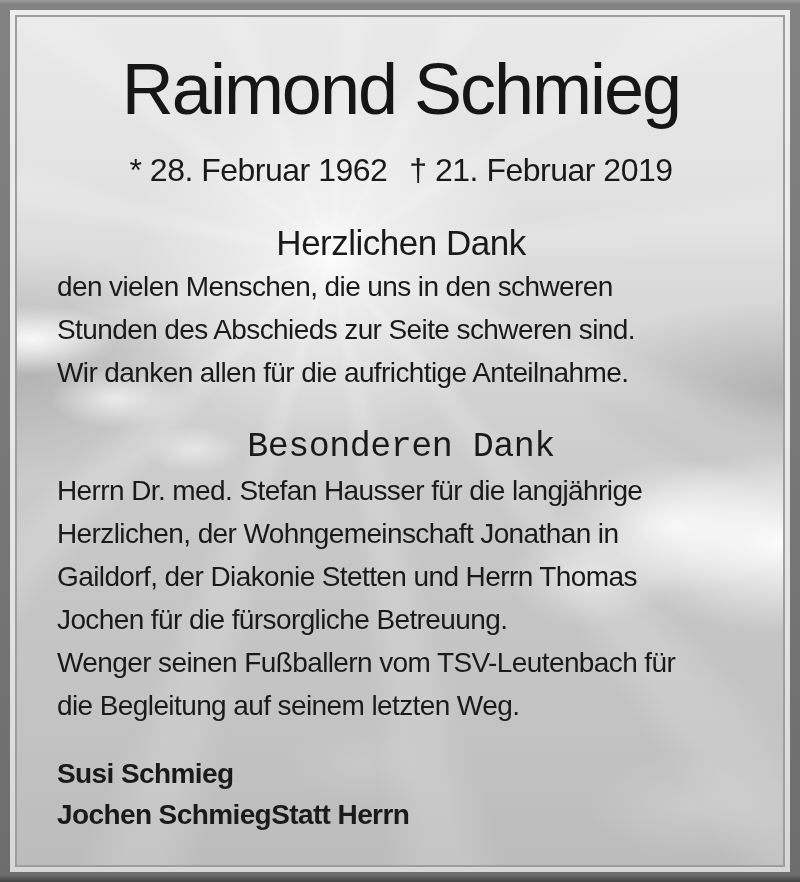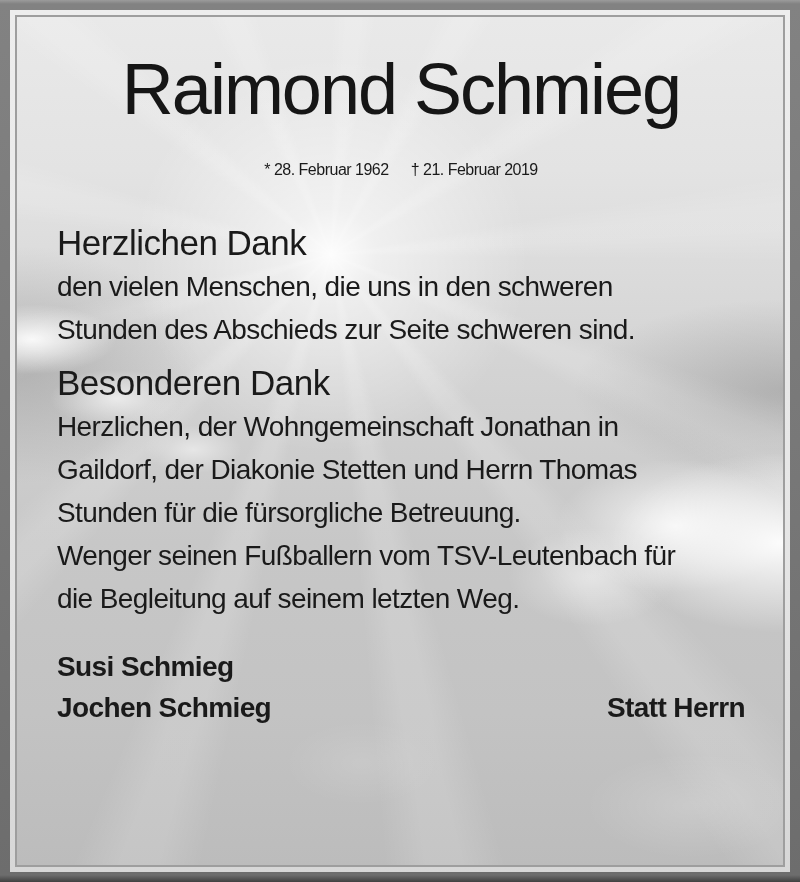--- a/index.html
+++ b/index.html
@@ -79,44 +79,44 @@
     text-align: center;
     font-size: 72px;
     line-height: 72px;
     letter-spacing: -2px;
     font-weight: 400;
     color: #161616;
   }
   .dates {
     margin-top: 30px;
     text-align: center;
-    font-size: 16px;
+    font-size: 32px;
     line-height: 30px;
     letter-spacing: -0.5px;
     color: #1a1a1a;
   }
   .dates .death { margin-left: 22px; }
 
   .heading {
     font-size: 35px;
     line-height: 44px;
     letter-spacing: -0.5px;
     font-weight: 400;
     color: #1a1a1a;
+    text-align: center;
   }
   .heading.first  { margin-top: 36px; }
-  .heading.second { margin-top: 10px; }
+  .heading.second { margin-top: 31px; font-family: Liberation Mono, monospace; }
 
   .para { font-size: 28px; line-height: 43px; letter-spacing: -0.6px; }
   .line { white-space: nowrap; }
 
   .signature-block { margin-top: 26px; font-size: 28px; line-height: 41px; letter-spacing: -0.6px; font-weight: bold; }
   .sig-row {
     display: flex;
-    justify-content: space-between;
     align-items: baseline;
   }
 </style>
 </head>
 <body>
 
 <div class="card">
   <div class="mat">
     <div class="inner">
       <div class="content">
@@ -125,28 +125,30 @@
 
         <div class="dates">
           <span class="birth">* 28. Februar 1962</span><span class="death">† 21. Februar 2019</span>
         </div>
 
         <div class="heading first">Herzlichen Dank</div>
 
         <div class="para">
           <div class="line">den vielen Menschen, die uns in den schweren</div>
           <div class="line">Stunden des Abschieds zur Seite schweren sind.</div>
+          <div class="line">Wir danken allen für die aufrichtige Anteilnahme.</div>
         </div>
 
         <div class="heading second">Besonderen Dank</div>
 
         <div class="para">
+          <div class="line">Herrn Dr. med. Stefan Hausser für die langjährige</div>
           <div class="line">Herzlichen, der Wohngemeinschaft Jonathan in</div>
           <div class="line">Gaildorf, der Diakonie Stetten und Herrn Thomas</div>
-          <div class="line">Stunden für die fürsorgliche Betreuung.</div>
+          <div class="line">Jochen für die fürsorgliche Betreuung.</div>
           <div class="line">Wenger seinen Fußballern vom TSV-Leutenbach für</div>
           <div class="line">die Begleitung auf seinem letzten Weg.</div>
         </div>
 
         <div class="signature-block">
           <div class="line">Susi Schmieg</div>
           <div class="sig-row">
             <span class="line">Jochen Schmieg</span>
             <span class="line">Statt Herrn</span>
           </div>

